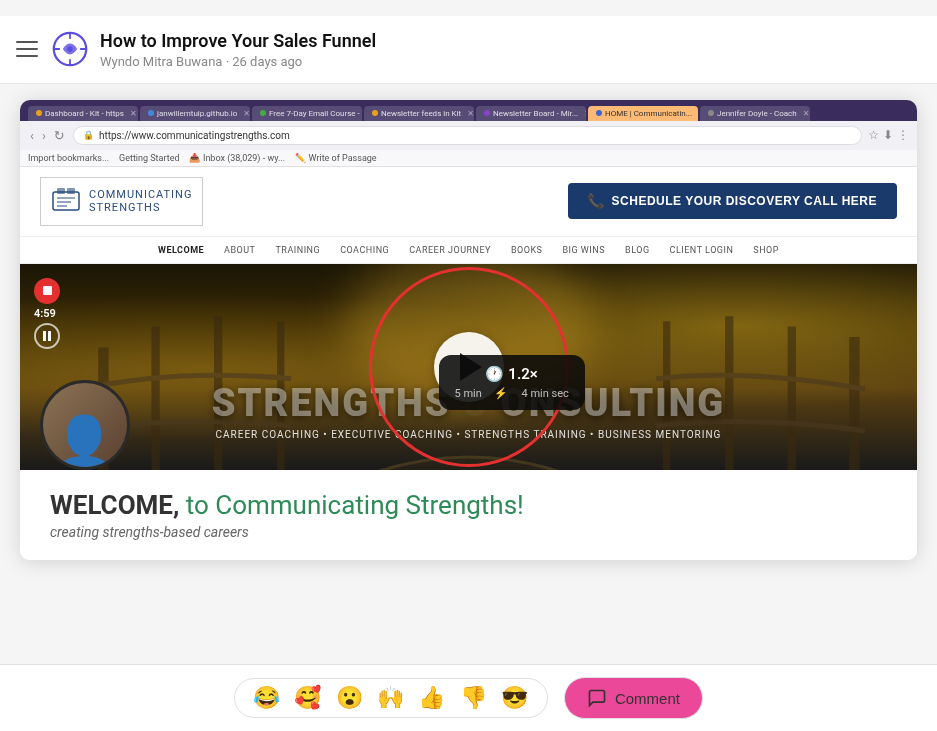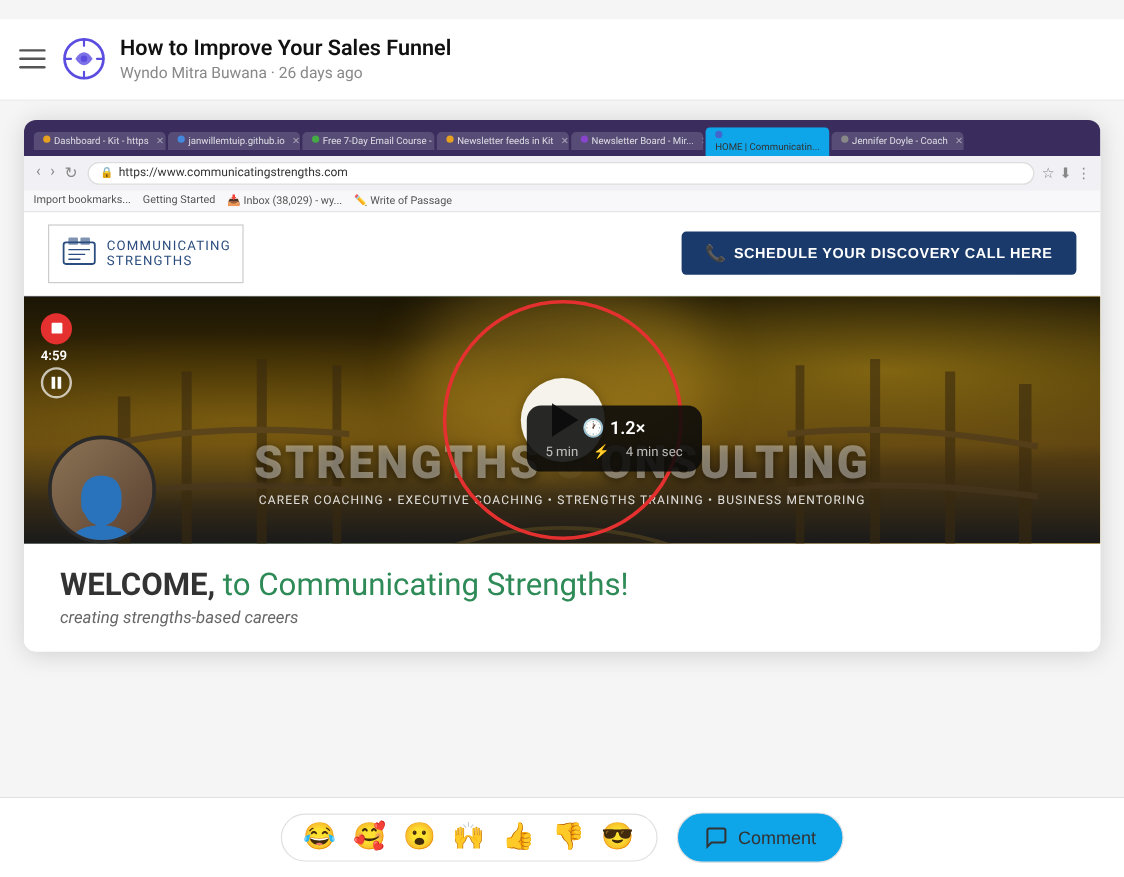--- a/index.html
+++ b/index.html
@@ -91,26 +91,26 @@
       background: rgba(255,255,255,0.15);
       border-radius: 4px 4px 0 0;
       padding: 3px 8px;
       font-size: 8px;
       color: rgba(255,255,255,0.8);
       white-space: nowrap;
       max-width: 110px;
       overflow: hidden;
       text-overflow: ellipsis;
       display: flex;
+      align-items: center;
       gap: 3px;
     }
     .browser-tab.active {
-      background: #0ea5e9;
+      background: #fdba74;
       color: #333;
-      flex-direction: column;
     }
     .browser-tab-dot {
       width: 6px;
       height: 6px;
       border-radius: 50%;
       flex-shrink: 0;
     }
     .tab-close {
       margin-left: 3px;
       opacity: 0.6;
@@ -473,21 +473,21 @@
     }
     .reaction-btn {
       font-size: 22px;
       cursor: pointer;
       line-height: 1;
     }
     .comment-btn {
       display: flex;
       align-items: center;
       gap: 8px;
-      background: #0ea5e9;
+      background: #ec4899;
       border: 1px solid #e0e0e0;
       border-radius: 22px;
       padding: 10px 22px;
       font-size: 15px;
       font-weight: 500;
       color: #333;
       cursor: pointer;
     }
     .comment-icon-svg {
       width: 20px;
@@ -606,20 +606,32 @@
             </svg>
           </div>
           <div class="site-logo-text">
             <div>COMMUNICATING</div>
             <div>STRENGTHS</div>
           </div>
         </div>
         <button class="schedule-btn"><span style="font-size:14px">📞</span> SCHEDULE YOUR DISCOVERY CALL HERE</button>
       </div>
 
+      <div class="site-nav">
+        <span class="site-nav-item active">WELCOME</span>
+        <span class="site-nav-item">ABOUT</span>
+        <span class="site-nav-item">TRAINING</span>
+        <span class="site-nav-item">COACHING</span>
+        <span class="site-nav-item">CAREER JOURNEY</span>
+        <span class="site-nav-item">BOOKS</span>
+        <span class="site-nav-item">BIG WINS</span>
+        <span class="site-nav-item">BLOG</span>
+        <span class="site-nav-item">CLIENT LOGIN</span>
+        <span class="site-nav-item">SHOP</span>
+      </div>
 
       <div class="hero-area">
         <div class="hero-bg"></div>
 
         <svg class="fence-area" viewBox="0 0 860 290" preserveAspectRatio="xMidYMid slice">
 
           <line x1="80" y1="80" x2="80" y2="290" stroke="#3a2a10" stroke-width="10"></line>
           <line x1="130" y1="60" x2="130" y2="290" stroke="#3a2a10" stroke-width="8"></line>
           <line x1="190" y1="50" x2="190" y2="290" stroke="#3a2a10" stroke-width="8"></line>
           <line x1="250" y1="55" x2="250" y2="290" stroke="#3a2a10" stroke-width="7"></line>

